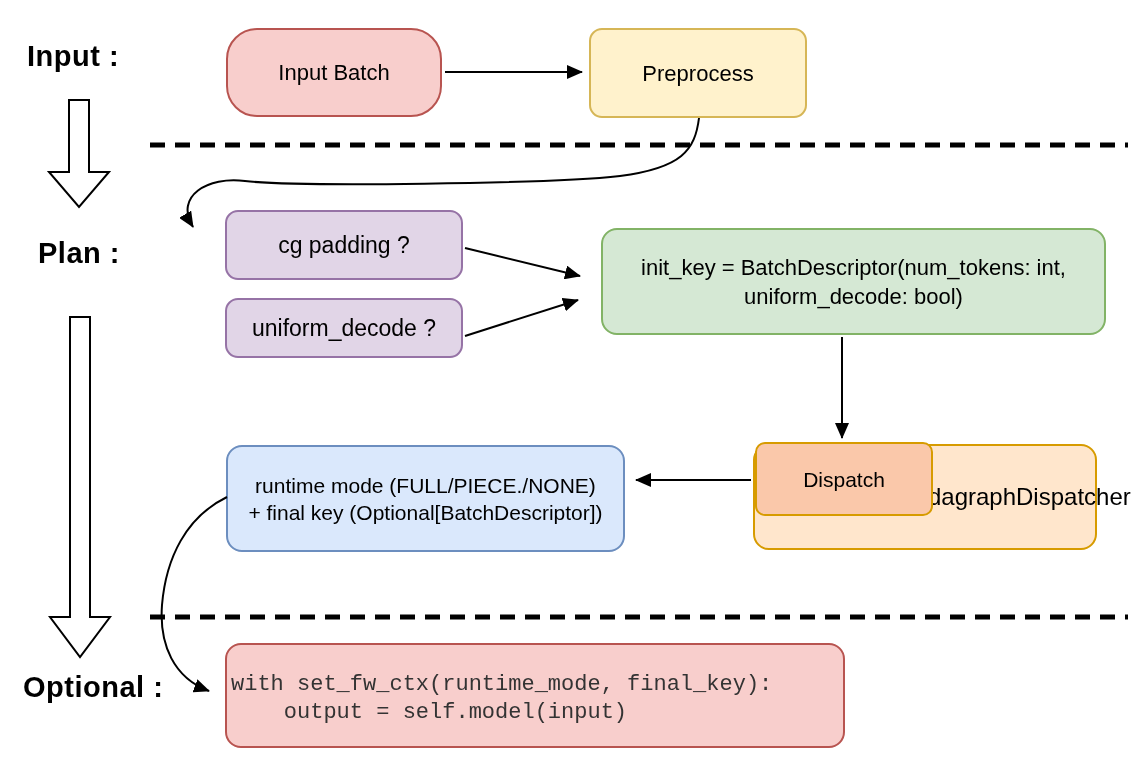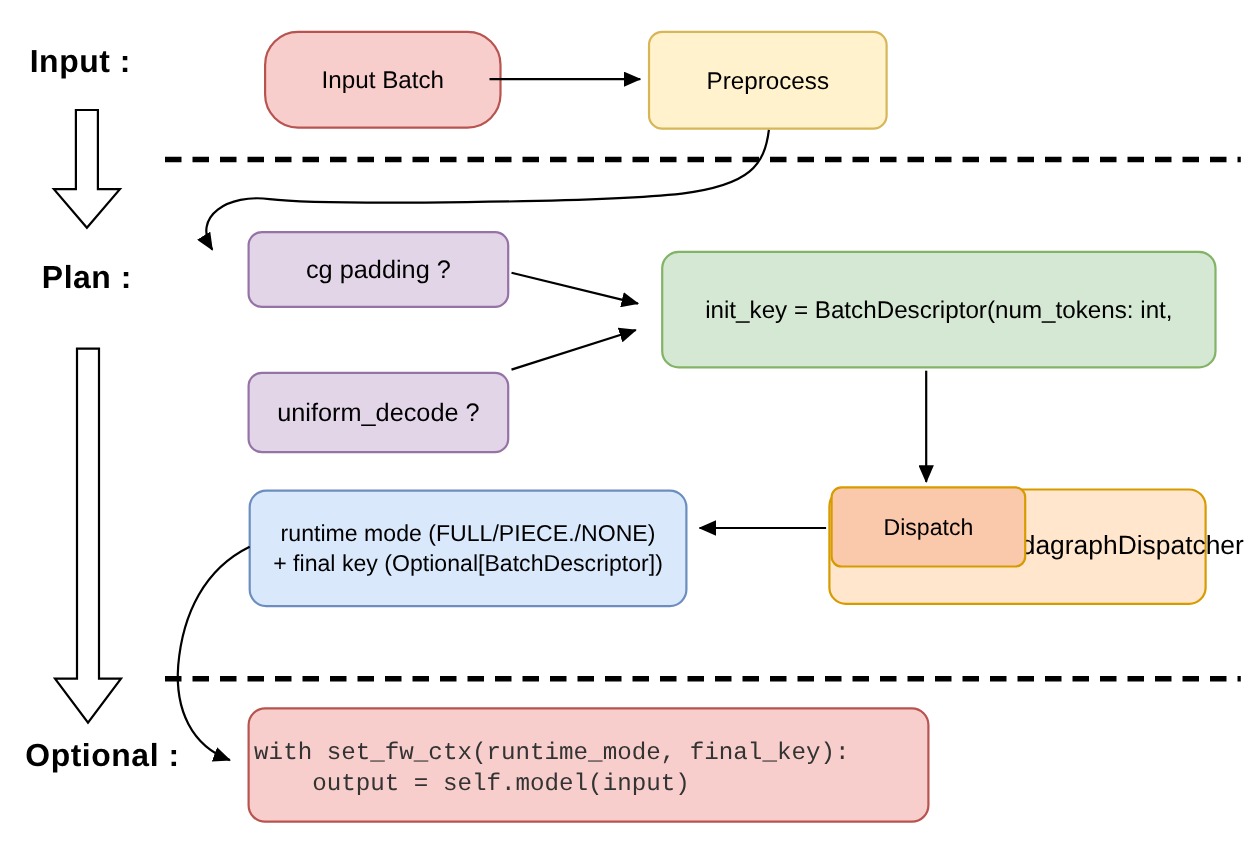--- a/index.html
+++ b/index.html
@@ -20,28 +20,28 @@
   #label-input   { left:27px;  top:40px; }
   #label-plan    { left:38px;  top:237px; }
   #label-execute { left:23px;  top:671px; }
 
   .box {
     position:absolute; box-sizing:border-box; border:2px solid #000;
     border-radius:13px; display:flex; flex-direction:column;
     align-items:center; justify-content:center; text-align:center;
     font-size:22px; line-height:29px; white-space:nowrap;
   }
-  #input-batch    { left:240px; top:28px;  width:216px; height:89px;
+  #input-batch    { left:226px; top:28px;  width:216px; height:89px;
                     background:var(--red_fill); border-color:var(--red_stroke);border-radius:31px; }
   #preprocess     { left:589px; top:28px;  width:218px; height:90px;
                     background:var(--yellow_fill); border-color:var(--yellow_stroke); }
   #cg-padding     { left:225px; top:210px; width:238px; height:70px; font-size:23px;
                     background:var(--purple_fill); border-color:var(--purple_stroke); }
-  #uniform-decode { left:225px; top:298px; width:238px; height:74px; font-size:23px;
-                    background:var(--purple_fill); border-color:var(--purple_stroke);margin-top:40px; }
+  #uniform-decode { left:225px; top:298px; width:238px; height:60px; font-size:23px;
+                    background:var(--purple_fill); border-color:var(--purple_stroke); }
   #init-key       { left:601px; top:228px; width:505px; height:107px; border-radius:16px;
                     background:var(--green_fill); border-color:var(--green_stroke); }
   #runtime-mode   { left:226px; top:445px; width:399px; height:107px; border-radius:16px;
                     font-size:21px; line-height:27px;
                     background:var(--blue_fill); border-color:var(--blue_stroke); }
   #cudagraph      { left:753px; top:444px; width:344px; height:106px; border-radius:16px;
                     background:var(--orange_fill); border-color:var(--orange_stroke); }
   #cudagraph .side-label {
     position:absolute; left:182px; right:4px; top:0; bottom:0;
     display:flex; flex-direction:row; align-items:center; justify-content:center;
@@ -74,20 +74,21 @@
   <div class="box" id="cg-padding">
     <span>cg padding ?</span>
   </div>
 
   <div class="box" id="uniform-decode">
     <span>uniform_decode ?</span>
   </div>
 
   <div class="box two-line" id="init-key">
     <span>init_key = BatchDescriptor(num_tokens: int,</span>
+    <span>uniform_decode: bool)</span>
   </div>
 
   <div class="box two-line" id="runtime-mode">
     <span>runtime mode (FULL/PIECE./NONE)</span>
     <span>+ final key (Optional[BatchDescriptor])</span>
   </div>
 
   <div class="box" id="cudagraph">
     <span class="side-label two-line">
       <span>Cudagraph</span>

